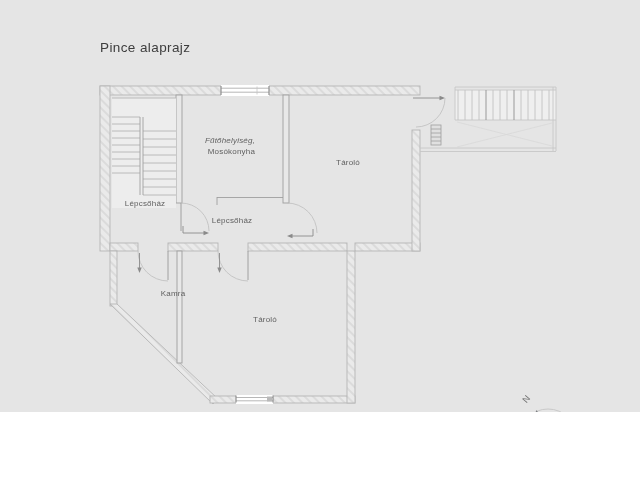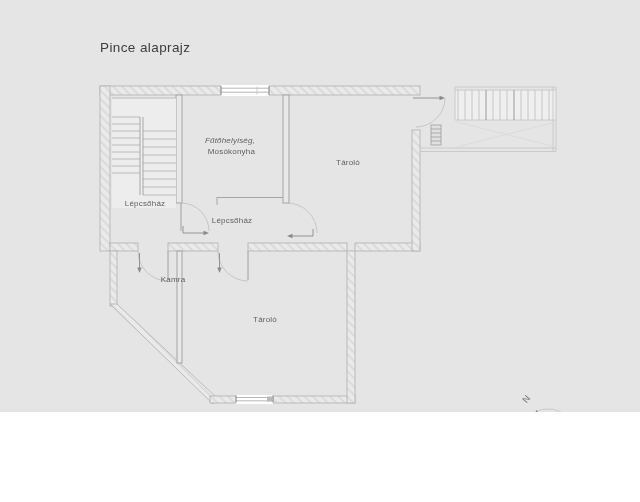--- a/index.html
+++ b/index.html
@@ -184,18 +184,18 @@
     </g>
   </svg>
 
   <div class="room-label" style="left:145px;top:204px;">Lépcsőház</div>
   <div class="room-label" style="left:230px;top:146px;">
     <span style="display:block;font-style:italic;">Fűtőhelyiség,</span>
     <span style="display:block;text-align:right;">Mosókonyha</span>
   </div>
   <div class="room-label" style="left:348px;top:163px;">Tároló</div>
   <div class="room-label" style="left:232px;top:221px;">Lépcsőház</div>
-  <div class="room-label" style="left:155px;top:280px;padding-left:36px;">Kamra</div>
+  <div class="room-label" style="left:155px;top:294px;padding-left:36px;">Kamra</div>
   <div class="room-label" style="left:265px;top:320px;">Tároló</div>
 
   <div class="north-n">N</div>
 
 </div>
 
 </body></html>

